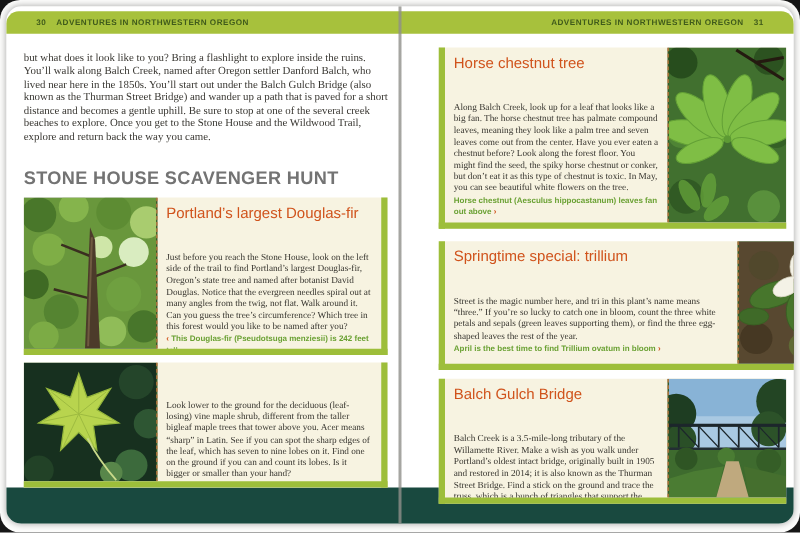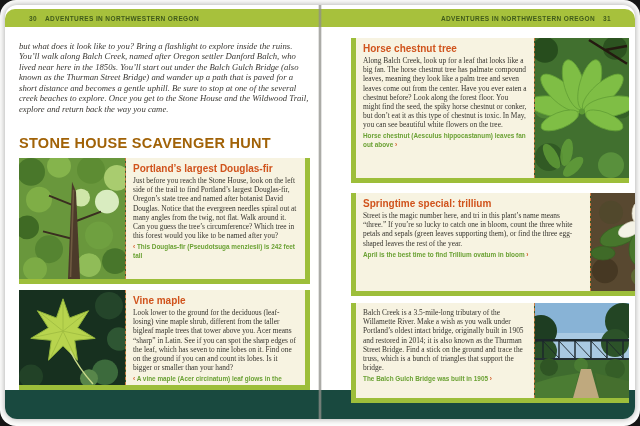--- a/index.html
+++ b/index.html
@@ -12,35 +12,35 @@
         border-radius:12px;overflow:hidden;box-shadow:0 0 6px rgba(0,0,0,.35);}
   
   .pagehead{position:absolute;top:4px;height:18px;display:flex;align-items:center;
             font-size:6.5px;font-weight:700;letter-spacing:.06em;color:#3f5a1b;}
   .pagehead.left{left:0;width:315px;border-top-left-radius:10px;padding-left:16px;box-sizing:border-box;}
   .pagehead.right{left:315px;width:315px;border-top-right-radius:10px;justify-content:flex-end;
                   padding-right:16px;box-sizing:border-box;}
   .pagehead .pagenum{margin:0 8px;}
   
   .intro{position:absolute;left:14px;top:36px;width:293px;margin:0;
-         font-family:"Liberation Serif", serif;font-size:8.7px;line-height:1.2;color:#3a3833;font-style:italic;}
+         font-family:"Liberation Serif", serif;font-size:8.7px;line-height:1.2;color:#3a3833;}
   .hunt{position:absolute;left:14px;top:130px;margin:0;font-size:14.5px;font-weight:800;
-        letter-spacing:.02em;color:#a16207;}
+        letter-spacing:.02em;color:#737373;}
   
   .card{position:absolute;display:flex;background:#f7f3e1;box-sizing:border-box;
         border-bottom:5px solid #9dbe3a;overflow:hidden;z-index:2;}
   .card.cl{border-right:5px solid #9dbe3a;}
   .card.cr{border-left:5px solid #9dbe3a;}
   .photo{flex:none;overflow:hidden;background:#365a28;}
   .photo svg{display:block;width:100%;height:100%;}
   .card.cl .photo{width:106px;border-right:1px dashed #cc7a40;}
   .card.cr .photo{width:94px;border-left:1px dashed #cc7a40;}
   .cardtext{flex:1;padding:5px 7px 3px 7px;min-width:0;}
-  .cardtitle{font-size:10px;font-weight:700;color:#d0531c;margin-bottom:2px;}
-  .cardbody{font-family:"Liberation Serif", serif;font-size:7.4px;line-height:1.24;color:#36342e;}
+  .cardtitle{font-size:12px;font-weight:400;color:#d0531c;margin-bottom:2px;}
+  .cardbody{font-family:"Liberation Serif", serif;font-size:7.4px;line-height:1.24;color:#36342e;margin-top:24px;}
   .caption{font-size:6.4px;font-weight:700;line-height:1.3;color:#6aa133;margin-top:3px;}
   .it{}
   .arrow{color:#d0531c;}
   #cardL1{left:14px;top:153px;width:291px;height:126px;}
   #cardL2{left:14px;top:285px;width:291px;height:100px;}
   #cardR1{left:346px;top:33px;width:278px;height:145px;flex-direction:row;}
   #cardR2{left:346px;top:188px;width:334px;height:103px;}
   #cardR3{left:346px;top:298px;width:278px;height:100px;}
   
   .footerband{position:absolute;left:0;bottom:0;width:100%;height:29px;background:#19493f;z-index:1;}
@@ -103,21 +103,20 @@
             <circle cx="100" cy="50" r="12" fill="#2e5633"></circle>
         <circle cx="86" cy="84" r="13" fill="#3c6a3c"></circle>
             <circle cx="12" cy="88" r="12" fill="#224227"></circle>
         <circle cx="70" cy="90" r="9" fill="#58864a"></circle>
         <polygon points="44,9 50.6,28.5 69.6,21.2 58.6,38.6 76.2,49.4 55.7,51.4 58.5,71.7 44,57 29.5,71.7 32.3,51.4 11.8,49.4 29.4,38.6 18.4,21.2 37.4,28.5" fill="#b8d44e" stroke="#93b53b" stroke-width="1"></polygon>
         <path d="M44,42 L44,14 M44,42 L66,24 M44,42 L72,48 M44,42 L56,68 M44,42 L32,68 M44,42 L16,48 M44,42 L22,24" stroke="#9dba40" stroke-width=".8" fill="none"></path>
         <path d="M51,62 Q60,80 74,96" stroke="#c9d98a" stroke-width="1.5" fill="none"></path>
       </svg>
     </div>
     <div class="cardtext">
-      <div class="cardtitle">Vine maple</div>
       <div class="cardbody"><span>Look lower to the ground for the deciduous (leaf-losing) vine maple shrub, different from the taller bigleaf maple trees that tower above you. </span><span class="it">Acer</span><span> means “sharp” in Latin. See if you can spot the sharp edges of the leaf, which has seven to nine lobes on it. Find one on the ground if you can and count its lobes. Is it bigger or smaller than your hand?</span></div>
       <div class="caption"><span class="arrow">‹ </span><span>A vine maple (</span><span class="it">Acer circinatum</span><span>) leaf glows in the sunlight</span></div>
     </div>
   </div>
 
   <div class="card cr" id="cardR1">
     <div class="cardtext">
       <div class="cardtitle">Horse chestnut tree</div>
       <div class="cardbody"><span>Along Balch Creek, look up for a leaf that looks like a big fan. The horse chestnut tree has palmate compound leaves, meaning they look like a palm tree and seven leaves come out from the center. Have you ever eaten a chestnut before? Look along the forest floor. You might find the seed, the spiky horse chestnut or conker, but don’t eat it as this type of chestnut is toxic. In May, you can see beautiful white flowers on the tree.</span></div>
       <div class="caption"><span>Horse chestnut (</span><span class="it">Aesculus hippocastanum</span><span>) leaves fan out above </span><span class="arrow">›</span></div>
@@ -178,20 +177,21 @@
           <ellipse cx="57.5" cy="37.5" rx="7" ry="12" transform="rotate(118 57.5 37.5)"></ellipse>
           <ellipse cx="38.5" cy="37.5" rx="7" ry="12" transform="rotate(-118 38.5 37.5)"></ellipse>
         </g>
         <circle cx="48" cy="32" r="3.5" fill="#e3cf4e"></circle>
       </svg>
     </div>
   </div>
 
   <div class="card cr" id="cardR3">
     <div class="cardtext">
+      <div class="cardtitle">Balch Gulch Bridge</div>
       <div class="cardbody"><span>Balch Creek is a 3.5-mile-long tributary of the Willamette River. Make a wish as you walk under Portland’s oldest intact bridge, originally built in 1905 and restored in 2014; it is also known as the Thurman Street Bridge. Find a stick on the ground and trace the truss, which is a bunch of triangles that support the bridge.</span></div>
       <div class="caption"><span>The Balch Gulch Bridge was built in 1905 </span><span class="arrow">›</span></div>
     </div>
     <div class="photo" aria-label="Balch Gulch Bridge truss over the trail">
       <svg viewBox="0 0 94 95" preserveAspectRatio="none">
         <rect width="94" height="60" fill="#88b3d6"></rect>
         <rect y="30" width="94" height="30" fill="#a9c9e2"></rect>
         <circle cx="6" cy="28" r="16" fill="#1e3d22"></circle>
             <circle cx="88" cy="18" r="18" fill="#234524"></circle>
         <circle cx="80" cy="40" r="14" fill="#2c5229"></circle>

